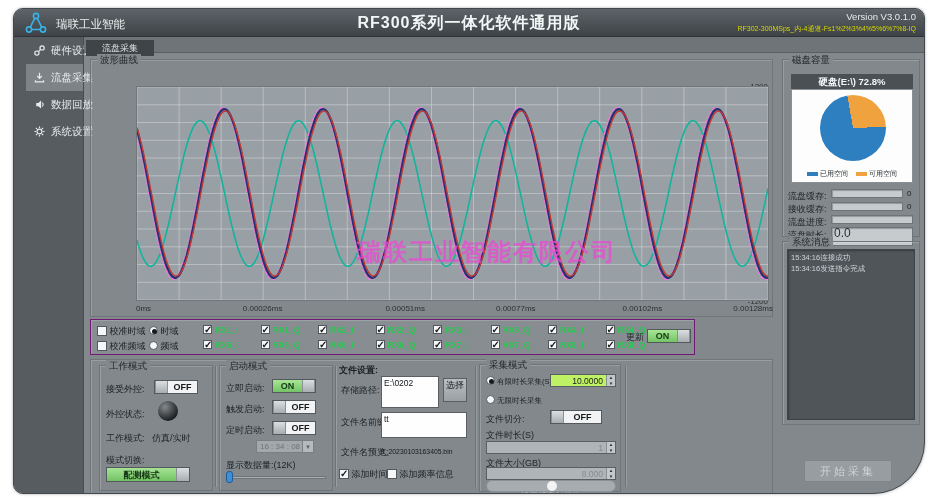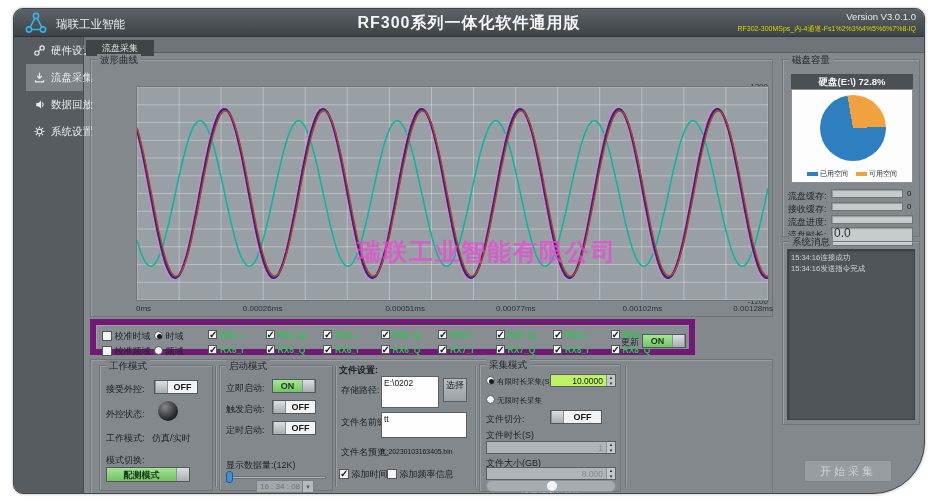--- a/index.html
+++ b/index.html
@@ -59,21 +59,21 @@
   .vdiv { position:absolute; top:6px; bottom:6px; width:1px; background:#6d7377; box-shadow:1px 0 0 rgba(255,255,255,.18); }
   
   .curve-group { left:76px; top:50px; width:683px; height:258px; }
   .plot { position:absolute; left:45px; top:26px; width:633px; height:215px; background:#99a0a5; border:1px solid #70767a; }
   .plot svg { display:block; }
   .grid-lines line { stroke:rgba(255,255,255,.30); stroke-width:1; }
   .y-axis span { position:absolute; right:4px; font-size:8px; color:#2c3134; }
   .x-axis span { position:absolute; top:0; font-size:8px; color:#2c3134; white-space:nowrap; }
   .watermark { position:absolute; left:266px; top:176px; font-size:24px; font-weight:bold; letter-spacing:2px; color:rgba(233,73,211,.78); white-space:nowrap; pointer-events:none; }
   
-  .chan-panel { position:absolute; left:76px; top:310px; width:605px; height:36px; background:#878d91; border:6px solid #701a75; box-shadow:inset 1px 1px 0 rgba(255,255,255,.18); }
+  .chan-panel { position:absolute; left:76px; top:310px; width:605px; height:36px; background:#878d91; border:1px solid #701a75; box-shadow:inset 1px 1px 0 rgba(255,255,255,.18); }
   .chan-grid { position:absolute; left:112px; top:3px; width:460px; display:grid; grid-template-columns:repeat(8,1fr); grid-row-gap:2px; }
   .ch-cell { display:flex; align-items:center; gap:3px; height:13px; }
   .ch-cell .cb { width:9px; height:9px; }
   .ch-label { font-size:8.5px; font-weight:bold; color:#28c94f; }
   
   .bottom-panel { position:absolute; left:76px; top:350px; width:683px; height:135px; background:#82888c; border:1px solid #6f7579; box-shadow:inset 1px 1px 0 rgba(255,255,255,.18); }
   .choose-btn { position:absolute; background:linear-gradient(#b8bec1,#9aa0a3); border:1px solid #5a5f63; font-size:9px; color:#1b1e21; text-align:center; cursor:pointer; }
   .preview-val { position:absolute; font-size:6.8px; color:#17191c; white-space:nowrap; }
   
   .pie-header { position:absolute; left:8px; top:14px; width:122px; height:15px; background:#4b5054; color:#f4f6f7; font-size:9.5px; font-weight:bold; text-align:center; line-height:15px; }
@@ -330,21 +330,21 @@
       <span class="lbl" style="left:6px; top:37px;">触发启动:</span>
       <span class="toggle off" style="left:52px; top:34px;">
           <span class="t-knob"></span>
           <span class="t-label">OFF</span>
         </span>
       <span class="lbl" style="left:6px; top:58px;">定时启动:</span>
       <span class="toggle off" style="left:52px; top:55px;">
           <span class="t-knob"></span>
           <span class="t-label">OFF</span>
         </span>
-      <span class="combo" style="left:36px; top:74px; width:58px;margin-top:40px;">
+      <span class="combo" style="left:36px; top:74px; width:58px;">
           <span class="cv">16 : 34 : 08</span>
           <span class="ca">▾</span>
         </span>
       <span class="lbl" style="left:6px; top:93px;">显示数据量:(12K)</span>
       <span class="slider" style="left:6px; top:105px; width:100px;">
           <span class="track"></span>
           <span class="handle"></span>
         </span>
     </div>
 

